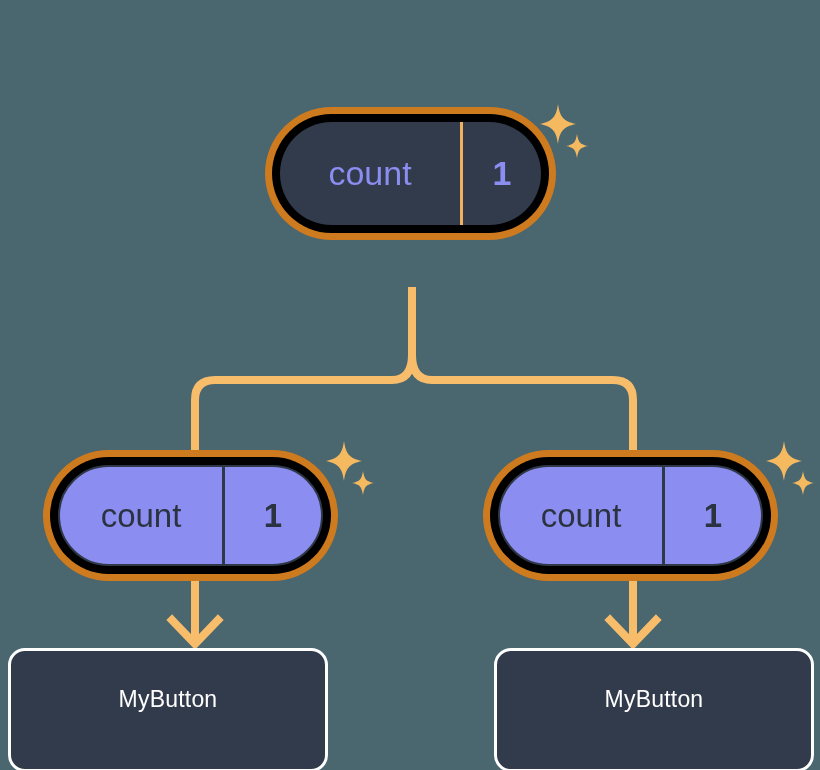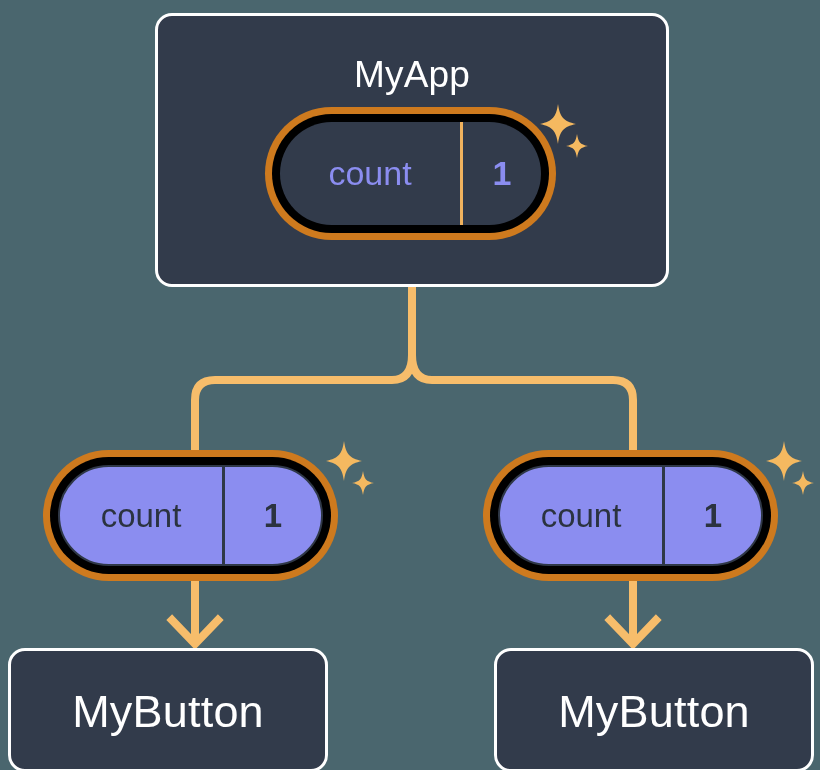--- a/index.html
+++ b/index.html
@@ -58,21 +58,21 @@
 
   .btn-box {
     top: 648px;
     width: 320px;
     height: 124px;
   }
   #btn-box-left  { left: 8px;   }
   #btn-box-right { left: 494px; }
   .btn-title {
     top: 35px;
-    font-size: 45px;
+    font-size: 23px;
   }
   
   .pill-outer {
     position: absolute;
     box-sizing: border-box;
     border-radius: 999px;
     background: #ce7a1e;
     padding: 7px;
   }
   .pill-mid {
@@ -170,23 +170,20 @@
     <path d="M 412 355 Q 412 380 392 380 L 215 380 Q 195 380 195 400 L 195 455" fill="none" stroke="#f7bd6b" stroke-width="8" stroke-linecap="butt"></path>
     <path d="M 412 355 Q 412 380 432 380 L 613 380 Q 633 380 633 400 L 633 455" fill="none" stroke="#f7bd6b" stroke-width="8" stroke-linecap="butt"></path>
 
     <path d="M 195 578 L 195 645" fill="none" stroke="#f7bd6b" stroke-width="8"></path>
     <path d="M 172 620 L 195 644 L 218 620" fill="none" stroke="#f7bd6b" stroke-width="8" stroke-linecap="square" stroke-linejoin="miter"></path>
 
     <path d="M 633 578 L 633 645" fill="none" stroke="#f7bd6b" stroke-width="8"></path>
     <path d="M 610 620 L 633 644 L 656 620" fill="none" stroke="#f7bd6b" stroke-width="8" stroke-linecap="square" stroke-linejoin="miter"></path>
   </svg>
 
-  <div class="comp-box" id="app-box">
-    <div class="comp-title" id="app-title">MyApp</div>
-  </div>
 
   <div class="pill-outer" id="pill-app-outer">
     <div class="pill-mid">
       <div class="pill-inner">
         <div class="pill-cell cell-key">count</div>
         <div class="pill-cell cell-val">1</div>
       </div>
     </div>
   </div>
 

